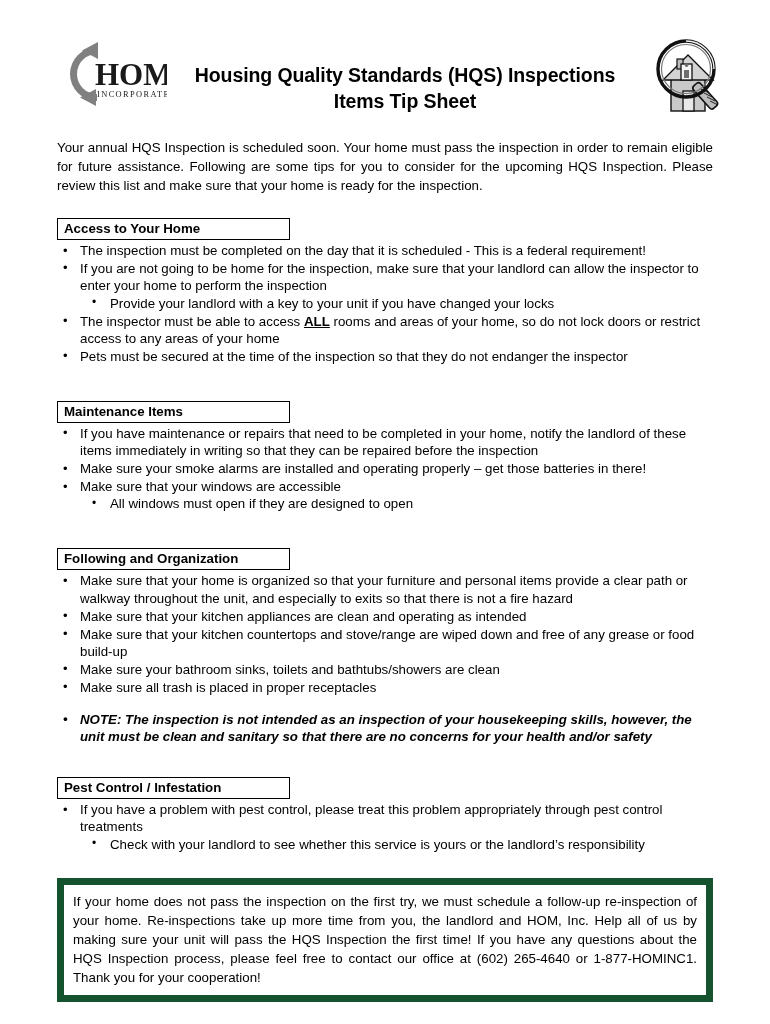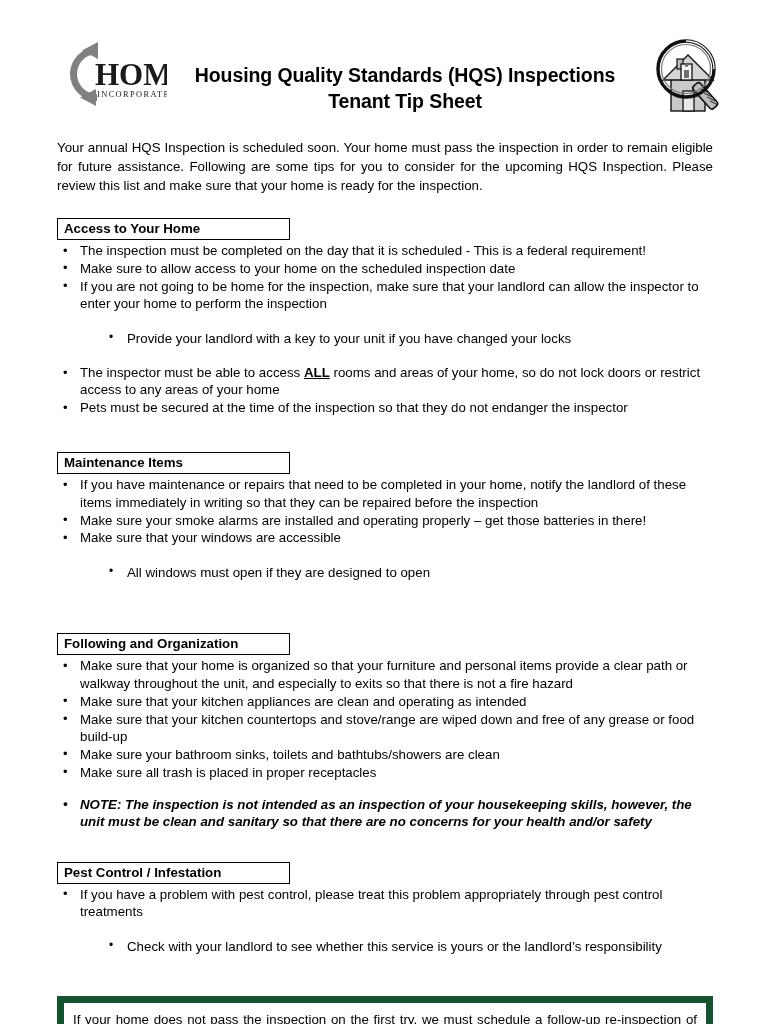--- a/index.html
+++ b/index.html
@@ -107,21 +107,21 @@
     content: "\2022";
     position: absolute;
     left: 6px;
     top: -0.5px;
     font-size: 13px;
     line-height: 17.4px;
   }
 
   ul.lvl2 {
     list-style: none;
-    margin: 17px;
+    margin: 0;
     padding: 0;
   }
   ul.lvl2 > li {
     position: relative;
     padding-left: 48px;
     font-size: 13.3px;
     line-height: 17.4px;
   }
   ul.lvl2 > li::before {
     content: "\2022";
@@ -176,21 +176,21 @@
           <path d="M39 51 L39 68 L23 59.5 Z"></path>
         </g>
 
         <text x="38" y="47" font-family="'Liberation Serif', serif" font-size="31" font-weight="bold" fill="#1a1a1a">HOM</text>
         <text x="40" y="58.5" font-family="'Liberation Serif', serif" font-size="8.4" letter-spacing="1.4" fill="#1a1a1a">INCORPORATED</text>
       </svg>
     </div>
 
     <div class="title-block">
       <div class="title-line">Housing Quality Standards (HQS) Inspections</div>
-      <div class="title-line">Tenant Tip Sheet</div>
+      <div class="title-line">Items Tip Sheet</div>
     </div>
 
     <div class="hqs-icon">
       <svg width="76" height="85" viewBox="0 0 76 85" xmlns="http://www.w3.org/2000/svg">
 
         <g>
           <rect x="21" y="45" width="34" height="33" fill="#c9c9c9" stroke="#111" stroke-width="1.4"></rect>
           <polygon points="38,22 63,47 13,47" fill="#d4d4d4" stroke="#111" stroke-width="1.4"></polygon>
           <rect x="33" y="58" width="11" height="20" fill="#e8e8e8" stroke="#111" stroke-width="1.3"></rect>
           <rect x="27" y="26" width="6" height="10" fill="#bdbdbd" stroke="#111" stroke-width="1.2"></rect>
@@ -217,21 +217,20 @@
   </div>
 
   <div class="content">
 
     <p class="intro">Your annual HQS Inspection is scheduled soon.  Your home must pass the inspection in order to remain eligible for future assistance.  Following are some tips for you to consider for the upcoming HQS Inspection.  Please review this list and make sure that your home is ready for the inspection.</p>
 
     <div class="section">
       <div class="section-head">Access to Your Home</div>
       <ul class="lvl1">
         <li><span>The inspection must be completed on the day that it is scheduled - This is a federal requirement!</span></li>
-        <li><span>Make sure to allow access to your home on the scheduled inspection date</span></li>
         <li>
           <span>If you are not going to be home for the inspection, make sure that your landlord can allow the inspector to enter your home to perform the inspection</span>
           <ul class="lvl2">
             <li><span>Provide your landlord with a key to your unit if you have changed your locks</span></li>
           </ul>
         </li>
         <li><span>The inspector must be able to access </span><span class="u-bold-ul">ALL</span><span> rooms and areas of your home, so do not lock doors or restrict access to any areas of your home</span></li>
         <li><span>Pets must be secured at the time of the inspection so that they do not endanger the inspector</span></li>
       </ul>
     </div>

